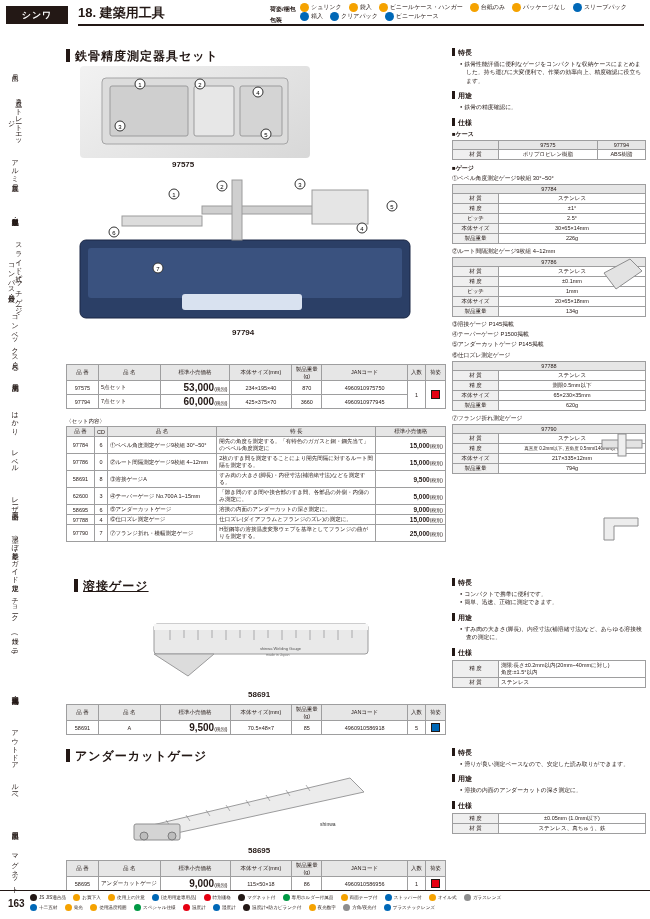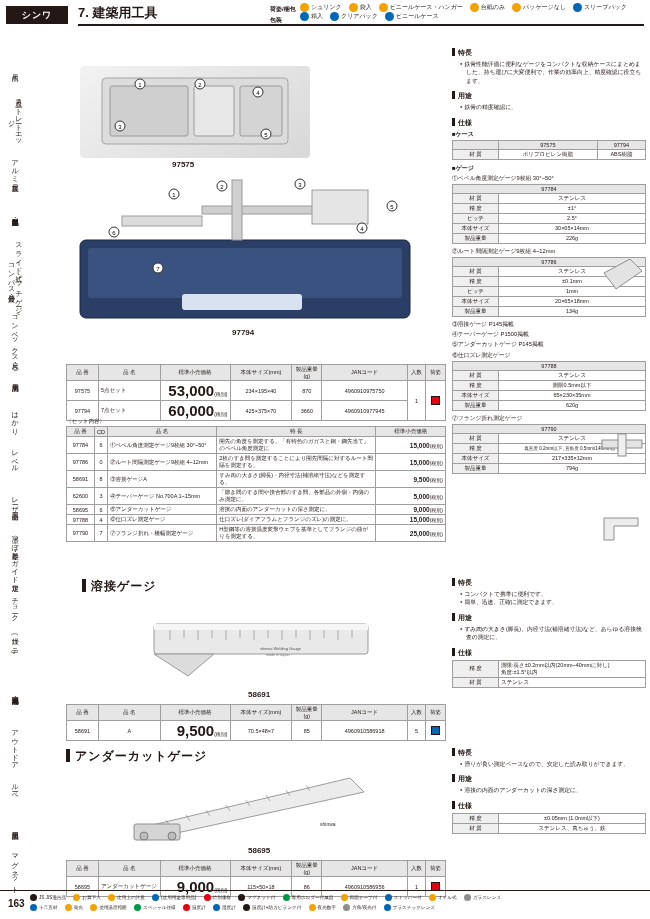--- a/index.html
+++ b/index.html
@@ -45,42 +45,42 @@
 
   table { border-collapse:collapse; font-size:5.5px; }
   td, th { border:0.5px solid #9e9e9f; padding:1px 2px; vertical-align:middle; }
   th { background:#e6e6e6; font-weight:normal; text-align:center; }
   .ctr { text-align:center; }
   .rgt { text-align:right; }
 
   .spec-tbl { width:194px; }
   .spec-tbl td:first-child { background:#efefef; text-align:center; width:46px; }
 
-  .price { font-size:15px; font-weight:bold; }
+  .price { font-size:10px; font-weight:bold; }
   .yen { font-size:5px; font-weight:normal; }
   .cap { position:absolute; font-size:8px; font-weight:bold; }
 
   
   .footer { position:absolute; left:0; top:890px; width:650px; height:29px; font-size:4.6px; }
   .footer .pg { position:absolute; left:8px; top:8px; font-size:10px; font-weight:bold;}
   .fitem { display:inline-flex; align-items:center; margin-right:6px; white-space:nowrap;}
   .fdot { width:7px; height:7px; border-radius:50%; background:#f5a200; margin-right:2px;}
   .fdot.b{background:#0068b7;} .fdot.g{background:#009944;} .fdot.r{background:#e60012;}
   .fdot.k{background:#231815;} .fdot.gr{background:#8e8e8f;}
 
   .imgbox { position:absolute; border:0; }
 </style>
 </head>
 <body>
 
 <div class="page">
 
   <div class="hdr">
     <div class="hdr-logo">シンワ</div>
-    <div class="hdr-title">7. 建築用工具</div>
+    <div class="hdr-title">18. 建築用工具</div>
     <div class="hdr-rule"></div>
 
     <div class="hdr-lbl" id="lbl-tokucho">荷姿/梱包</div>
     <div class="hdr-lbl" id="lbl-hosou">包装</div>
 
     <div style="position:absolute; left:300px; top:3px; width:348px; display:flex; flex-wrap:wrap;">
       <div class="icon-cell">
           <span class="ic"></span>
           <span>シュリンク</span>
         </div>
@@ -133,20 +133,23 @@
     <div class="side-item" style="height:62px">墨つぼ・墨差し・ガイド定規</div>
     <div class="side-item" style="height:38px">チョーク</div>
     <div class="side-item" style="height:38px">鏝(コテ)</div>
     <div class="side-item" style="height:60px">現場工具・関連用品</div>
     <div class="side-item" style="height:46px">アウトドア</div>
     <div class="side-item" style="height:38px">ルーペ</div>
     <div class="side-item" style="height:42px">製図用品</div>
     <div class="side-item" style="height:42px">マグネット</div>
   </div>
 
+  <div style="position:absolute; left:66px; top:48px;">
+    <span class="sec-bar"></span><span class="sec-title">鉄骨精度測定器具セット</span>
+  </div>
 
   <div class="imgbox" style="left:80px; top:66px; width:230px; height:92px; background:
        linear-gradient(145deg,#f2f2f2,#d8d8d8); border-radius:4px;"></div>
   <svg style="position:absolute;left:80px;top:66px;" width="230" height="92">
     <rect x="22" y="12" width="186" height="66" rx="4" fill="#dcdcdc" stroke="#a5a5a6"></rect>
     <rect x="30" y="20" width="78" height="50" rx="2" fill="#cfcfcf" stroke="#9b9b9c"></rect>
     <rect x="114" y="20" width="40" height="50" rx="2" fill="#e7e7e7" stroke="#9b9b9c"></rect>
     <rect x="160" y="20" width="42" height="50" rx="2" fill="#d4d4d4" stroke="#9b9b9c"></rect>
     <circle cx="60" cy="18" r="5" fill="#fff" stroke="#333"></circle>
       <text x="60" y="21" font-size="6" text-anchor="middle">1</text>
@@ -433,21 +436,21 @@
     <polygon points="4,18 30,4 42,16 16,34" fill="#e3e3e3" stroke="#8e8e8f"></polygon>
   </svg>
   <svg style="position:absolute; left:598px; top:430px;" width="48" height="32">
     <rect x="4" y="10" width="40" height="8" fill="#e3e3e3" stroke="#8e8e8f"></rect>
     <rect x="20" y="4" width="8" height="22" fill="#efefef" stroke="#8e8e8f"></rect>
   </svg>
   <svg style="position:absolute; left:598px; top:512px;" width="48" height="34">
     <path d="M6 28 L6 6 L40 6 L40 14 L16 14 L16 28 Z" fill="#ededed" stroke="#8e8e8f"></path>
   </svg>
 
-  <div style="position:absolute; left:82px; top:578px;">
+  <div style="position:absolute; left:74px; top:578px;text-decoration:underline;">
     <span class="sec-bar"></span><span class="sec-title">溶接ゲージ</span>
   </div>
 
   <svg style="position:absolute; left:140px; top:598px;" width="250" height="90">
     <rect x="14" y="26" width="214" height="30" rx="3" fill="#e9e9e9" stroke="#9b9b9c"></rect>
     <rect x="14" y="26" width="214" height="6" fill="#f6f6f6"></rect>
     <path d="M14 56 L48 78 L74 56 Z" fill="#dcdcdc" stroke="#9b9b9c"></path>
     <g stroke="#6b6b6c" stroke-width="0.5">
       <line x1="30" y1="32" x2="30" y2="42"></line>
         <line x1="44" y1="32" x2="44" y2="40"></line>

